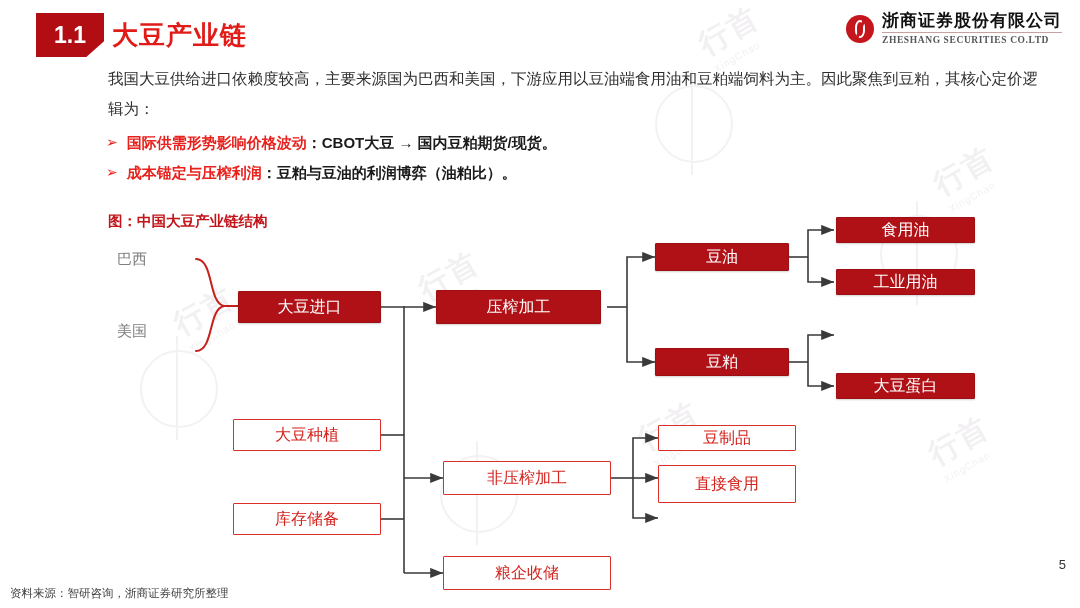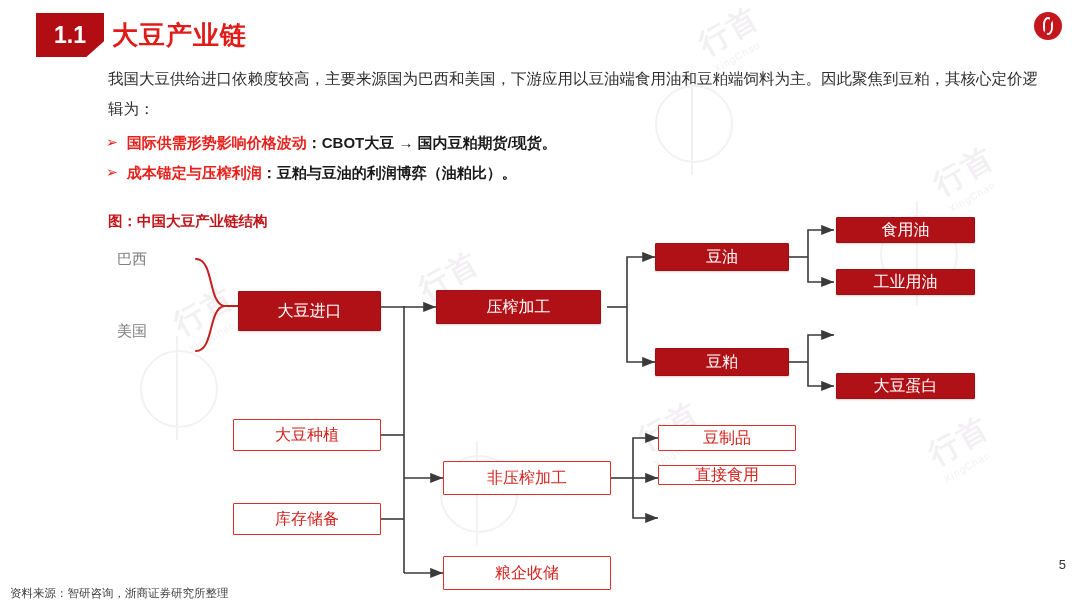--- a/index.html
+++ b/index.html
@@ -231,20 +231,24 @@
   <div class="wm-circle" style="left:880px; top:215px;"></div>
   <div class="wm-circle" style="left:440px; top:455px;"></div>
   <div class="wm-circle" style="left:140px; top:350px;"></div>
 </div>
 
 <div class="badge">1.1</div>
 <div class="page-title">大豆产业链</div>
 
 <div class="logo">
   <div class="logo-mark"></div>
+  <div class="logo-text">
+    <div class="logo-cn">浙商证券股份有限公司</div>
+    <div class="logo-en">ZHESHANG SECURITIES CO.LTD</div>
+  </div>
 </div>
 
 <div class="para">我国大豆供给进口依赖度较高，主要来源国为巴西和美国，下游应用以豆油端食用油和豆粕端饲料为主。因此聚焦到豆粕，其核心定价逻辑为：</div>
 
 <div class="bullets">
   <div class="bullet">
     <span class="arw">➢</span>
     <span><span class="lead">国际供需形势影响价格波动</span><span class="rest">：CBOT大豆 → 国内豆粕期货/现货。</span></span>
   </div>
   <div class="bullet">
@@ -290,30 +294,30 @@
 
     <path d="M611,478 L633,478" fill="none" stroke="#3a3a3a" stroke-width="1.6"></path>
     <path d="M633,478 L633,438 L658,438" fill="none" stroke="#3a3a3a" stroke-width="1.6" marker-end="url(#ah)"></path>
     <path d="M633,478 L658,478" fill="none" stroke="#3a3a3a" stroke-width="1.6" marker-end="url(#ah)"></path>
     <path d="M633,478 L633,518 L658,518" fill="none" stroke="#3a3a3a" stroke-width="1.6" marker-end="url(#ah)"></path>
   </svg>
 
   <div class="src-label" style="left:117px; top:250px;">巴西</div>
   <div class="src-label" style="left:117px; top:322px;">美国</div>
 
-  <div class="node solid" style="left:238px; top:291px; width:143px; height:40px;">大豆进口</div>
+  <div class="node solid" style="left:238px; top:291px; width:143px; height:32px;">大豆进口</div>
   <div class="node solid" style="left:436px; top:290px; width:165px; height:34px;">压榨加工</div>
   <div class="node solid" style="left:655px; top:243px; width:134px; height:28px;">豆油</div>
   <div class="node solid" style="left:655px; top:348px; width:134px; height:28px;">豆粕</div>
   <div class="node solid" style="left:836px; top:217px; width:139px; height:26px;">食用油</div>
   <div class="node solid" style="left:836px; top:269px; width:139px; height:26px;">工业用油</div>
   <div class="node solid" style="left:836px; top:373px; width:139px; height:26px;">大豆蛋白</div>
 
   <div class="node outline" style="left:233px; top:419px; width:148px; height:32px;">大豆种植</div>
   <div class="node outline" style="left:233px; top:503px; width:148px; height:32px;">库存储备</div>
   <div class="node outline" style="left:443px; top:461px; width:168px; height:34px;">非压榨加工</div>
   <div class="node outline" style="left:658px; top:425px; width:138px; height:26px;">豆制品</div>
-  <div class="node outline" style="left:658px; top:465px; width:138px; height:20px;">直接食用</div>
+  <div class="node outline" style="left:658px; top:465px; width:138px; height:38px;">直接食用</div>
   <div class="node outline" style="left:443px; top:556px; width:168px; height:34px;">粮企收储</div>
 </div>
 
 <div class="footer-src">资料来源：智研咨询，浙商证券研究所整理</div>
 <div class="page-num">5</div>
 
 </body></html>

